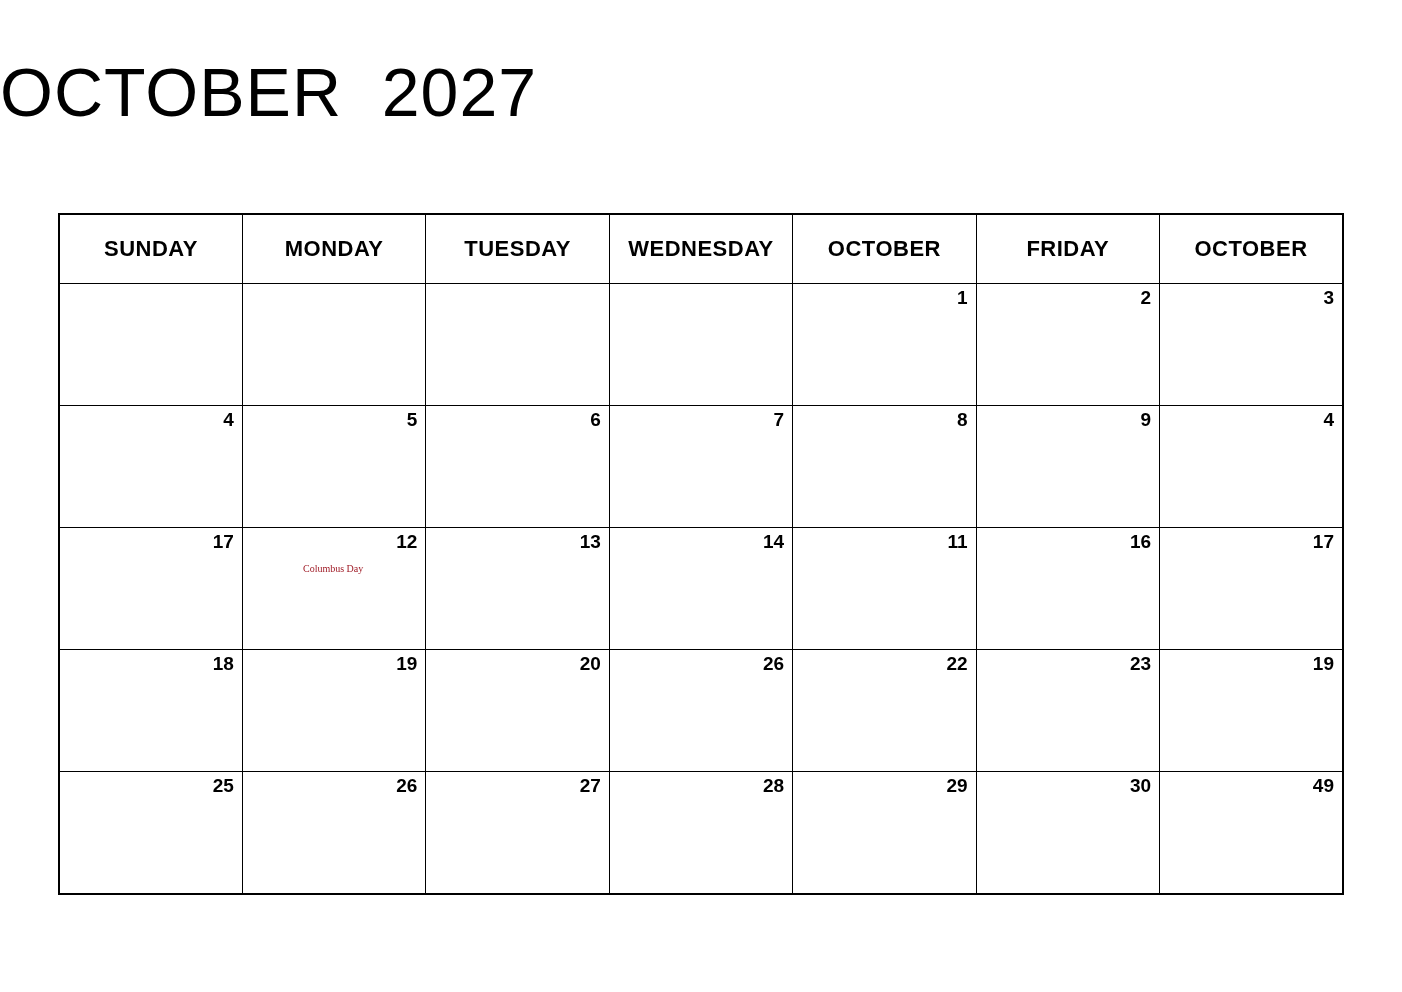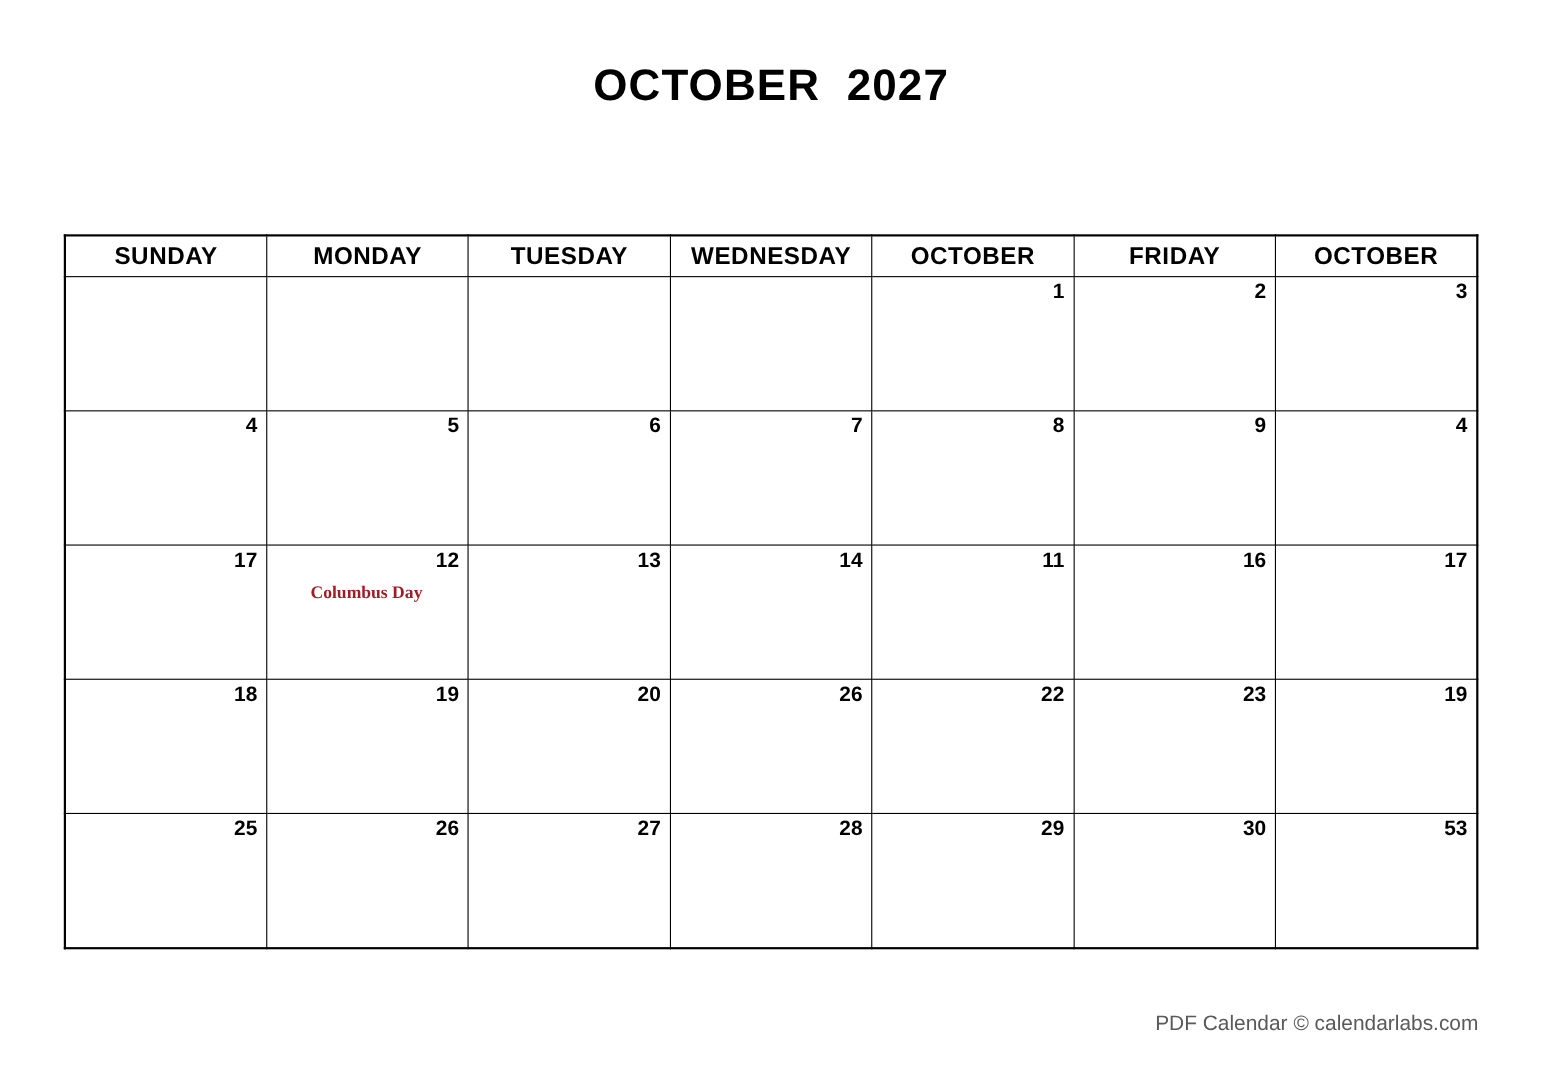--- a/index.html
+++ b/index.html
@@ -15,23 +15,22 @@
     position: relative;
     overflow: hidden;
   }
   .page {
     width: 1402px;
     height: 992px;
     position: relative;
     box-sizing: border-box;
   }
   .title {
-    text-align: center;
-    font-size: 40px;
-    font-weight: bold;
+    font-size: 68px;
+    font-weight: normal;
     letter-spacing: 1px;
     padding-top: 58px;
     line-height: 1.0;
     white-space: pre;
   }
   .cal-wrap {
     position: absolute;
     left: 58px;
     top: 213px;
     width: 1286px;
@@ -42,21 +41,21 @@
     width: 1286px;
     border: 2px solid #000;
   }
   table.calendar th {
     border: 1px solid #000;
     height: 36px;
     font-size: 22px;
     font-weight: bold;
     text-align: center;
     vertical-align: middle;
-    padding: 0;
+    padding: 16px;
     background: #ffffff;
     letter-spacing: 0.5px;
   }
   table.calendar td {
     border: 1px solid #000;
     height: 117px;
     vertical-align: top;
     padding: 4px 8px 0 6px;
     background: #ffffff;
   }
@@ -70,22 +69,22 @@
   .daynum {
     display: block;
     text-align: right;
     font-size: 19px;
     font-weight: bold;
     line-height: 1.1;
   }
   .event {
     display: block;
     text-align: center;
-    font-size: 16px;
-    font-weight: bold;
+    font-size: 10px;
+    font-weight: normal;
     color: #a01c27;
     margin-top: 10px;
     font-family: "Liberation Serif", serif;
   }
   .footer {
     position: absolute;
     right: 58px;
     top: 920px;
     font-size: 19px;
     color: #5a5a5a;
@@ -253,23 +252,22 @@
           </td>
           <td>
             <span class="daynum">29</span>
             <span class="event"></span>
           </td>
           <td>
             <span class="daynum">30</span>
             <span class="event"></span>
           </td>
           <td class="weekend">
-            <span class="daynum">53</span>
+            <span class="daynum">49</span>
             <span class="event"></span>
           </td>
         </tr>
       </tbody>
     </table>
   </div>
 
-  <div class="footer">PDF Calendar © calendarlabs.com</div>
 
 </div>
 
 </body></html>

